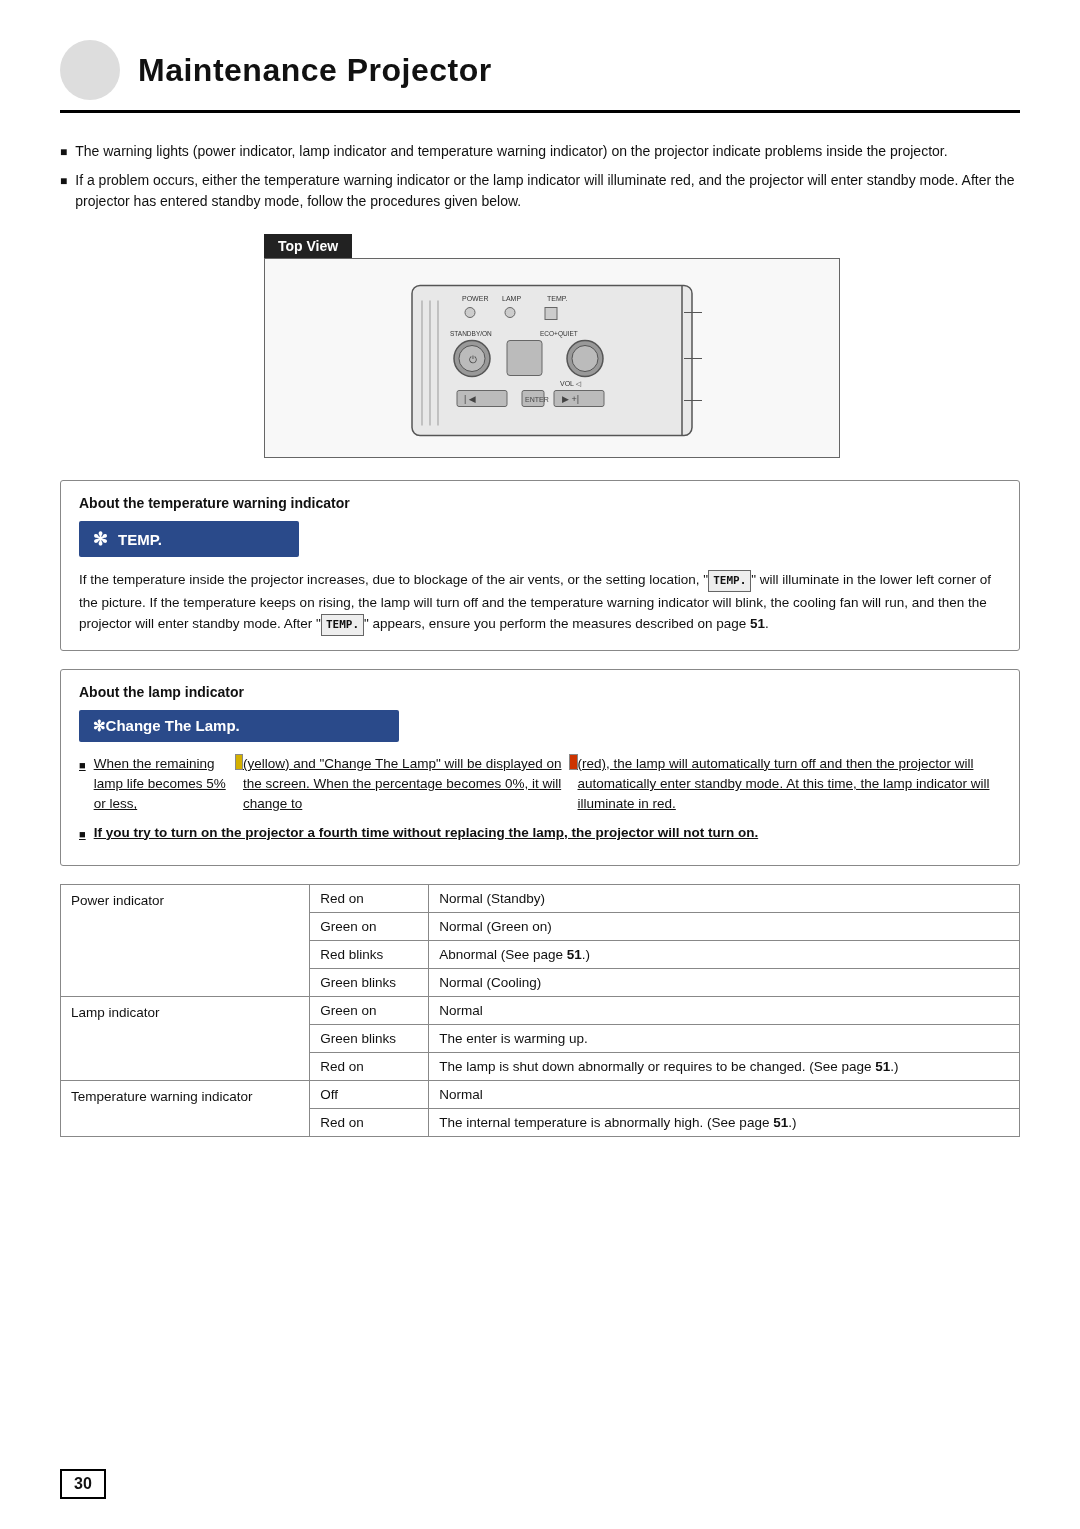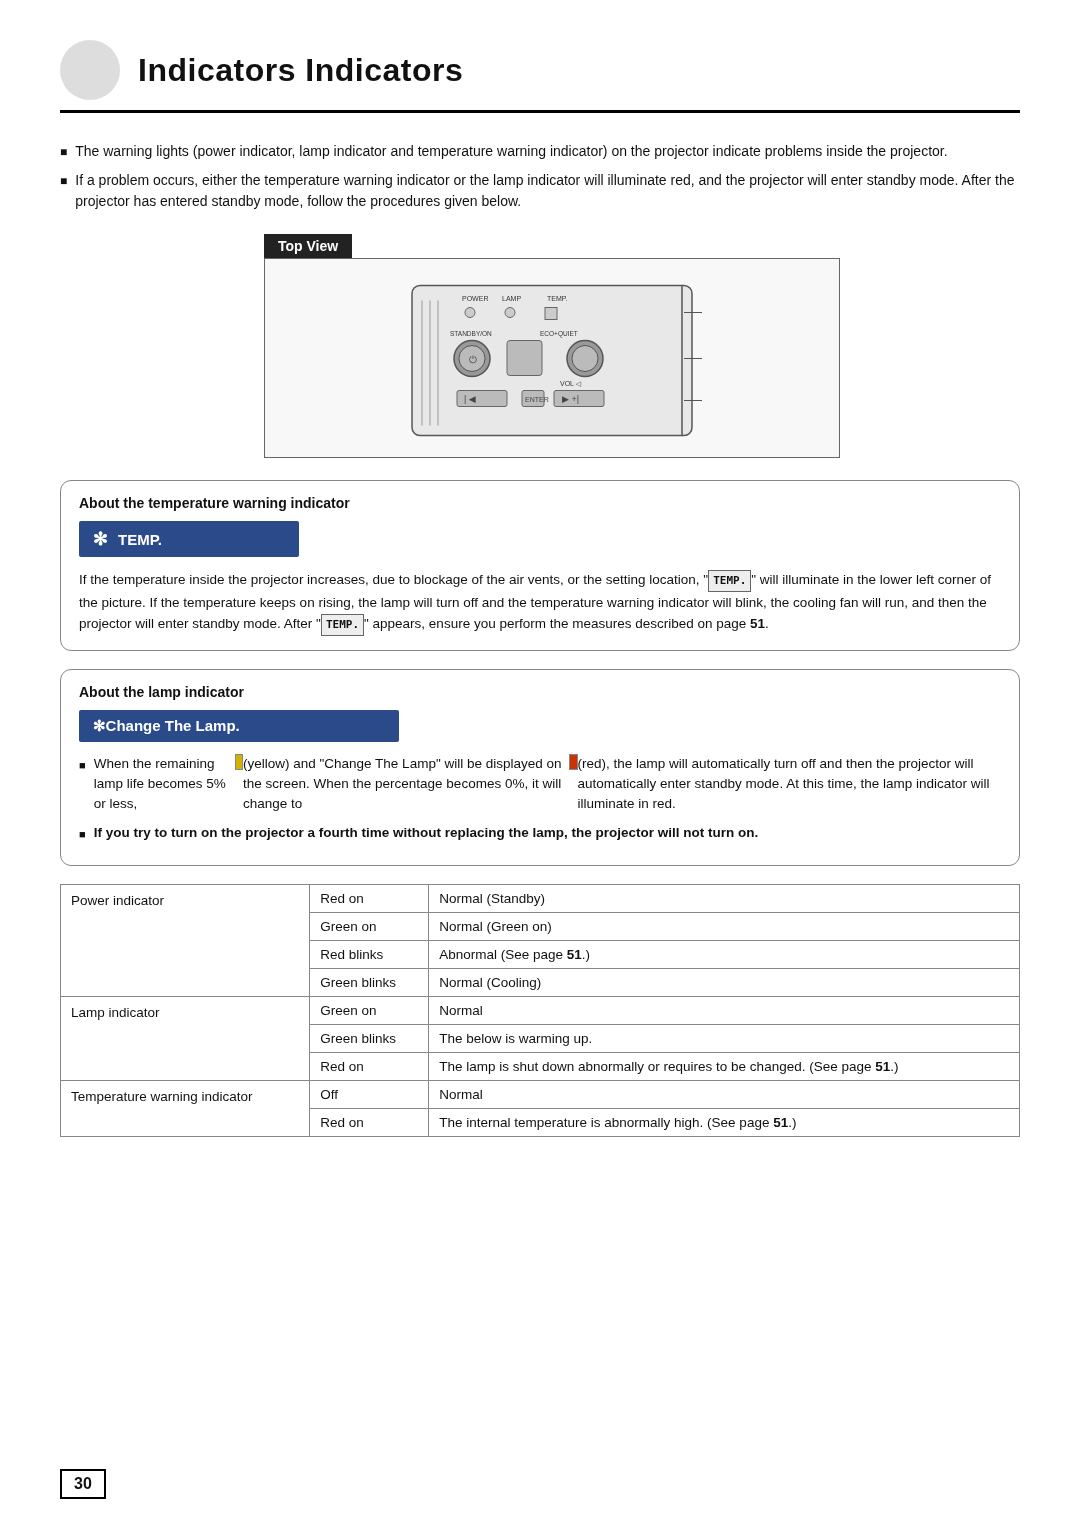--- a/index.html
+++ b/index.html
@@ -90,21 +90,21 @@
       height: 180px;
     }
     .diagram-label-item {
       font-size: 13px;
       line-height: 1.3;
     }
 
     
     .info-section {
       border: 1.5px solid #888;
-      border-radius: 11px;
+      border-radius: 3px;
       padding: 14px 18px;
       margin-bottom: 18px;
     }
     .info-section-title {
       font-weight: bold;
       font-size: 14px;
       margin-bottom: 10px;
     }
 
     
@@ -155,20 +155,21 @@
       font-weight: bold;
       padding: 1px 4px;
       font-family: monospace;
       color: #111;
     }
 
     
     .section-list {
       list-style: none;
       margin-top: 8px;
+      text-decoration: underline;
     }
     .section-list li {
       display: flex;
       align-items: flex-start;
       margin-bottom: 8px;
       line-height: 1.5;
       font-size: 13.5px;
     }
     .section-list li::before {
       content: '■';
@@ -241,21 +242,21 @@
       background: #cc3300;
       border: 1px solid #888;
       vertical-align: middle;
     }
   </style>
 </head>
 <body>
 
 <div class="title-area">
   <div class="title-circle"></div>
-  <h1 class="page-title">Indicators Indicators</h1>
+  <h1 class="page-title">Maintenance Projector</h1>
 </div>
 
 <ul class="intro-list">
   <li>
     <span>The warning lights (power indicator, lamp indicator and temperature warning indicator) on the projector indicate problems inside the projector.</span>
   </li>
   <li>
     <span>If a problem occurs, either the temperature warning indicator or the lamp indicator will illuminate red, and the projector will enter standby mode. After the projector has entered standby mode, follow the procedures given below.</span>
   </li>
 </ul>
@@ -372,21 +373,21 @@
         <td>Normal (Cooling)</td>
       </tr>
 
       <tr>
         <td class="category" rowspan="3">Lamp indicator</td>
         <td>Green on</td>
         <td>Normal</td>
       </tr>
       <tr>
         <td>Green blinks</td>
-        <td>The below is warming up.</td>
+        <td>The enter is warming up.</td>
       </tr>
       <tr>
         <td>Red on</td>
         <td>The lamp is shut down abnormally or requires to be changed. (See page <strong>51</strong>.)</td>
       </tr>
 
       <tr>
         <td class="category" rowspan="2">Temperature warning indicator</td>
         <td>Off</td>
         <td>Normal</td>

